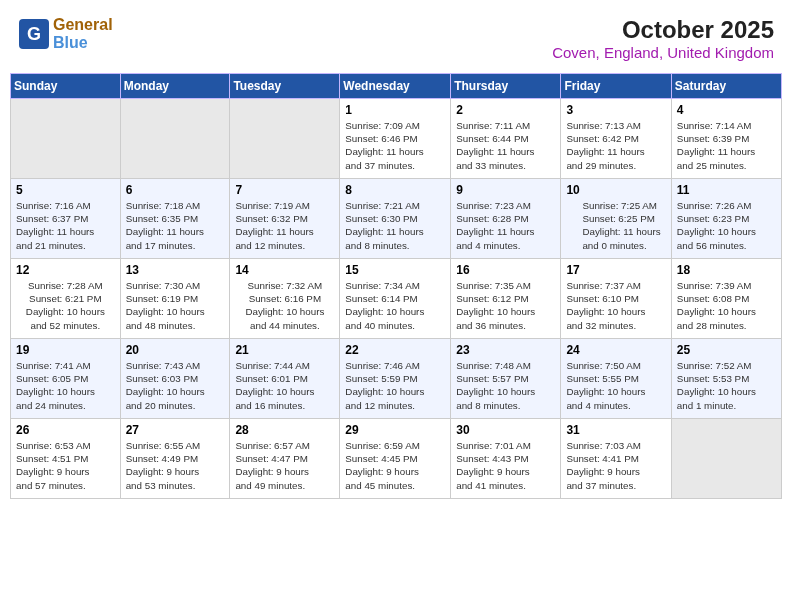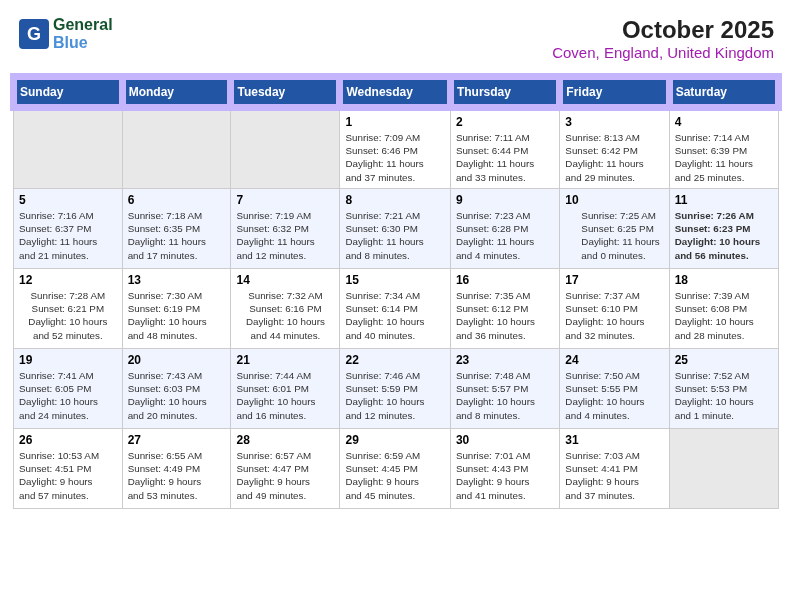--- a/index.html
+++ b/index.html
@@ -38,21 +38,21 @@
       border-collapse: collapse;
       font-size: 10.5px;
     }
     thead tr th {
       background: #2255a4;
       color: #fff;
       padding: 5px 3px;
       text-align: left;
       font-size: 12px;
       font-weight: bold;
-      border: 7px solid #c4b5fd;
+      border: 1px solid #c4b5fd;
     }
     tbody tr td {
       border: 1px solid #ccc;
       vertical-align: top;
       padding: 4px 5px;
       min-height: 80px;
       height: 80px;
       width: 113px;
     }
     .day-num {
@@ -84,21 +84,21 @@
 
 <div class="header">
   <div class="logo">
     <div>
       <div style="display:flex;align-items:center;gap:3px;">
         <svg width="32" height="32" viewBox="0 0 32 32">
           <rect x="1" y="1" width="30" height="30" rx="4" fill="#2255a4"></rect>
           <text x="16" y="22" text-anchor="middle" fill="white" font-size="18" font-weight="bold" font-family="Arial">G</text>
         </svg>
         <div>
-          <div style="font-size:16px;font-weight:bold;color:#14532d;line-height:1.1;">General</div>
+          <div style="font-size:16px;font-weight:bold;color:#a16207;line-height:1.1;">General</div>
           <div style="font-size:16px;font-weight:bold;color:#4a90d9;line-height:1.1;">Blue</div>
         </div>
       </div>
     </div>
   </div>
   <div class="title-block">
     <div class="month-title">October 2025</div>
     <div class="subtitle">Coven, England, United Kingdom</div>
   </div>
 </div>
@@ -129,21 +129,21 @@
         </td>
         <td>
           <span class="day-num">2</span>
           <div class="day-info" style="white-space: pre-line;">Sunrise: 7:11 AM
 Sunset: 6:44 PM
 Daylight: 11 hours
 and 33 minutes.</div>
         </td>
         <td>
           <span class="day-num">3</span>
-          <div class="day-info" style="white-space: pre-line;">Sunrise: 8:13 AM
+          <div class="day-info" style="white-space: pre-line;">Sunrise: 7:13 AM
 Sunset: 6:42 PM
 Daylight: 11 hours
 and 29 minutes.</div>
         </td>
         <td>
           <span class="day-num">4</span>
           <div class="day-info" style="white-space: pre-line;">Sunrise: 7:14 AM
 Sunset: 6:39 PM
 Daylight: 11 hours
 and 25 minutes.</div>
@@ -187,21 +187,21 @@
         </td>
         <td>
           <span class="day-num">10</span>
           <div class="day-info" style="white-space: pre-line; margin-left: 16px;">Sunrise: 7:25 AM
 Sunset: 6:25 PM
 Daylight: 11 hours
 and 0 minutes.</div>
         </td>
         <td>
           <span class="day-num">11</span>
-          <div class="day-info" style="white-space: pre-line; font-weight: bold;">Sunrise: 7:26 AM
+          <div class="day-info" style="white-space: pre-line;">Sunrise: 7:26 AM
 Sunset: 6:23 PM
 Daylight: 10 hours
 and 56 minutes.</div>
         </td>
       </tr>
       <tr>
         <td>
           <span class="day-num">12</span>
           <div class="day-info" style="white-space: pre-line; text-align: center;">Sunrise: 7:28 AM
 Sunset: 6:21 PM
@@ -298,21 +298,21 @@
           <span class="day-num">25</span>
           <div class="day-info" style="white-space: pre-line;">Sunrise: 7:52 AM
 Sunset: 5:53 PM
 Daylight: 10 hours
 and 1 minute.</div>
         </td>
       </tr>
       <tr>
         <td>
           <span class="day-num">26</span>
-          <div class="day-info" style="white-space: pre-line;">Sunrise: 10:53 AM
+          <div class="day-info" style="white-space: pre-line;">Sunrise: 6:53 AM
 Sunset: 4:51 PM
 Daylight: 9 hours
 and 57 minutes.</div>
         </td>
         <td>
           <span class="day-num">27</span>
           <div class="day-info" style="white-space: pre-line;">Sunrise: 6:55 AM
 Sunset: 4:49 PM
 Daylight: 9 hours
 and 53 minutes.</div>

